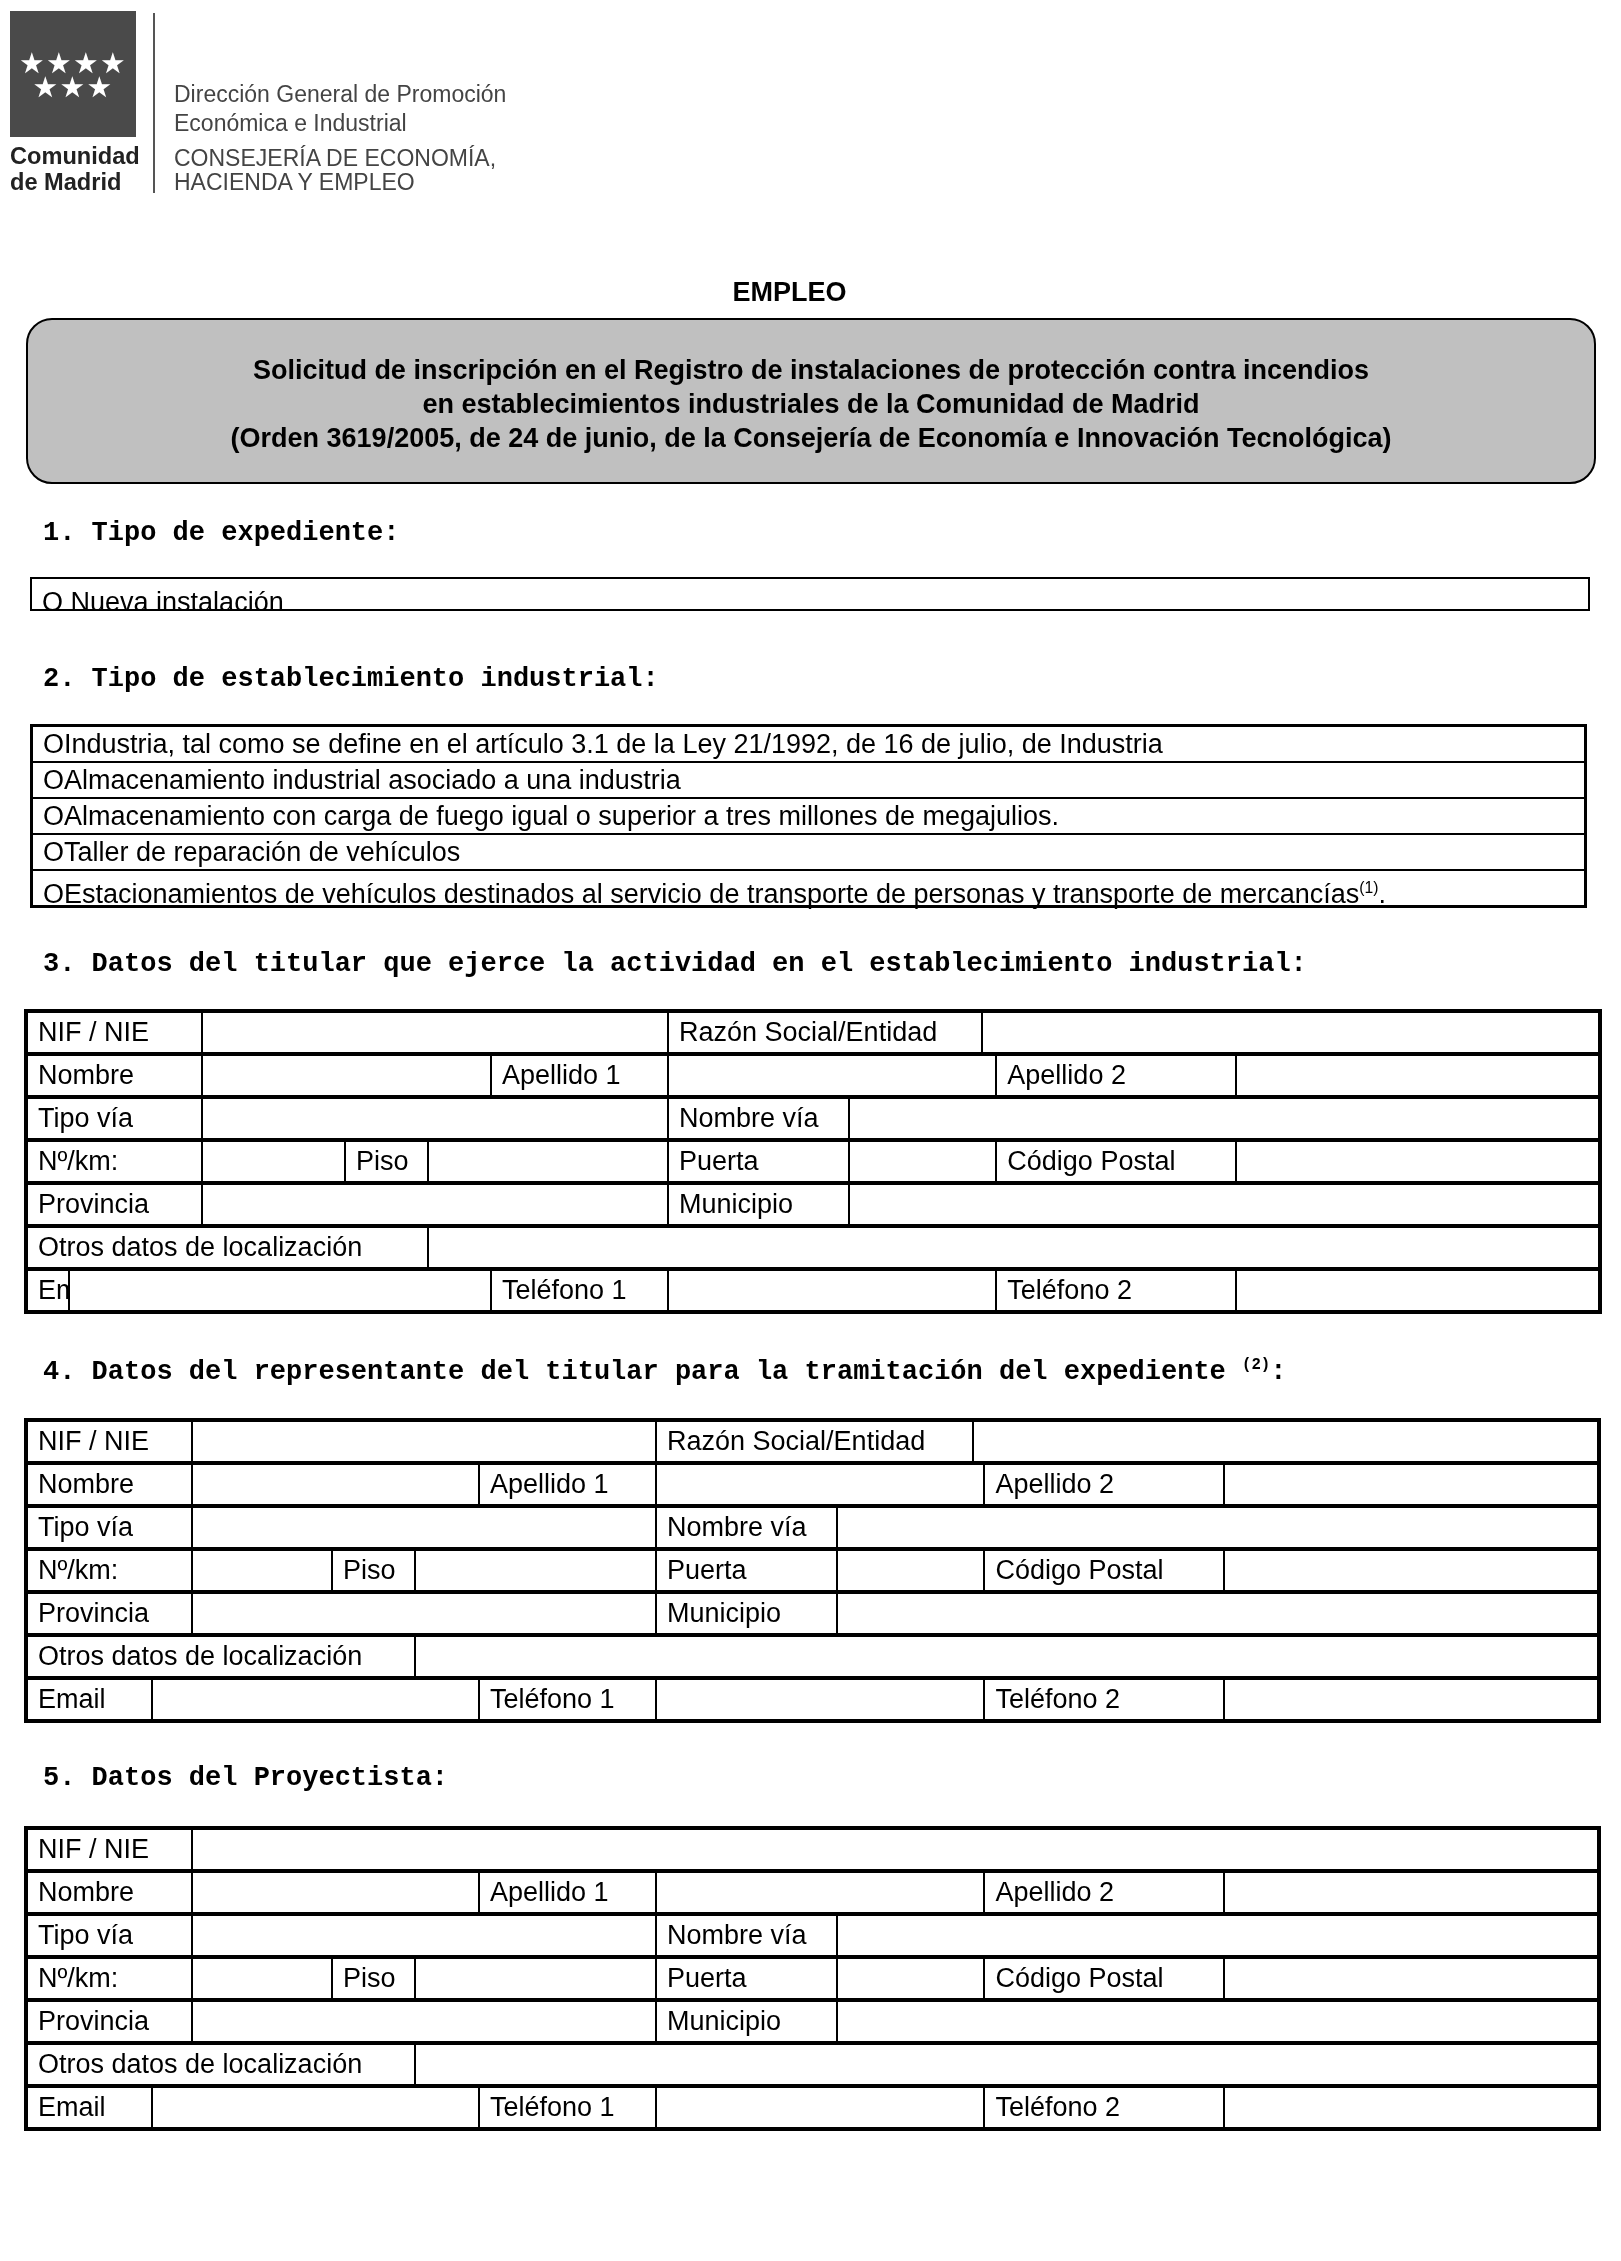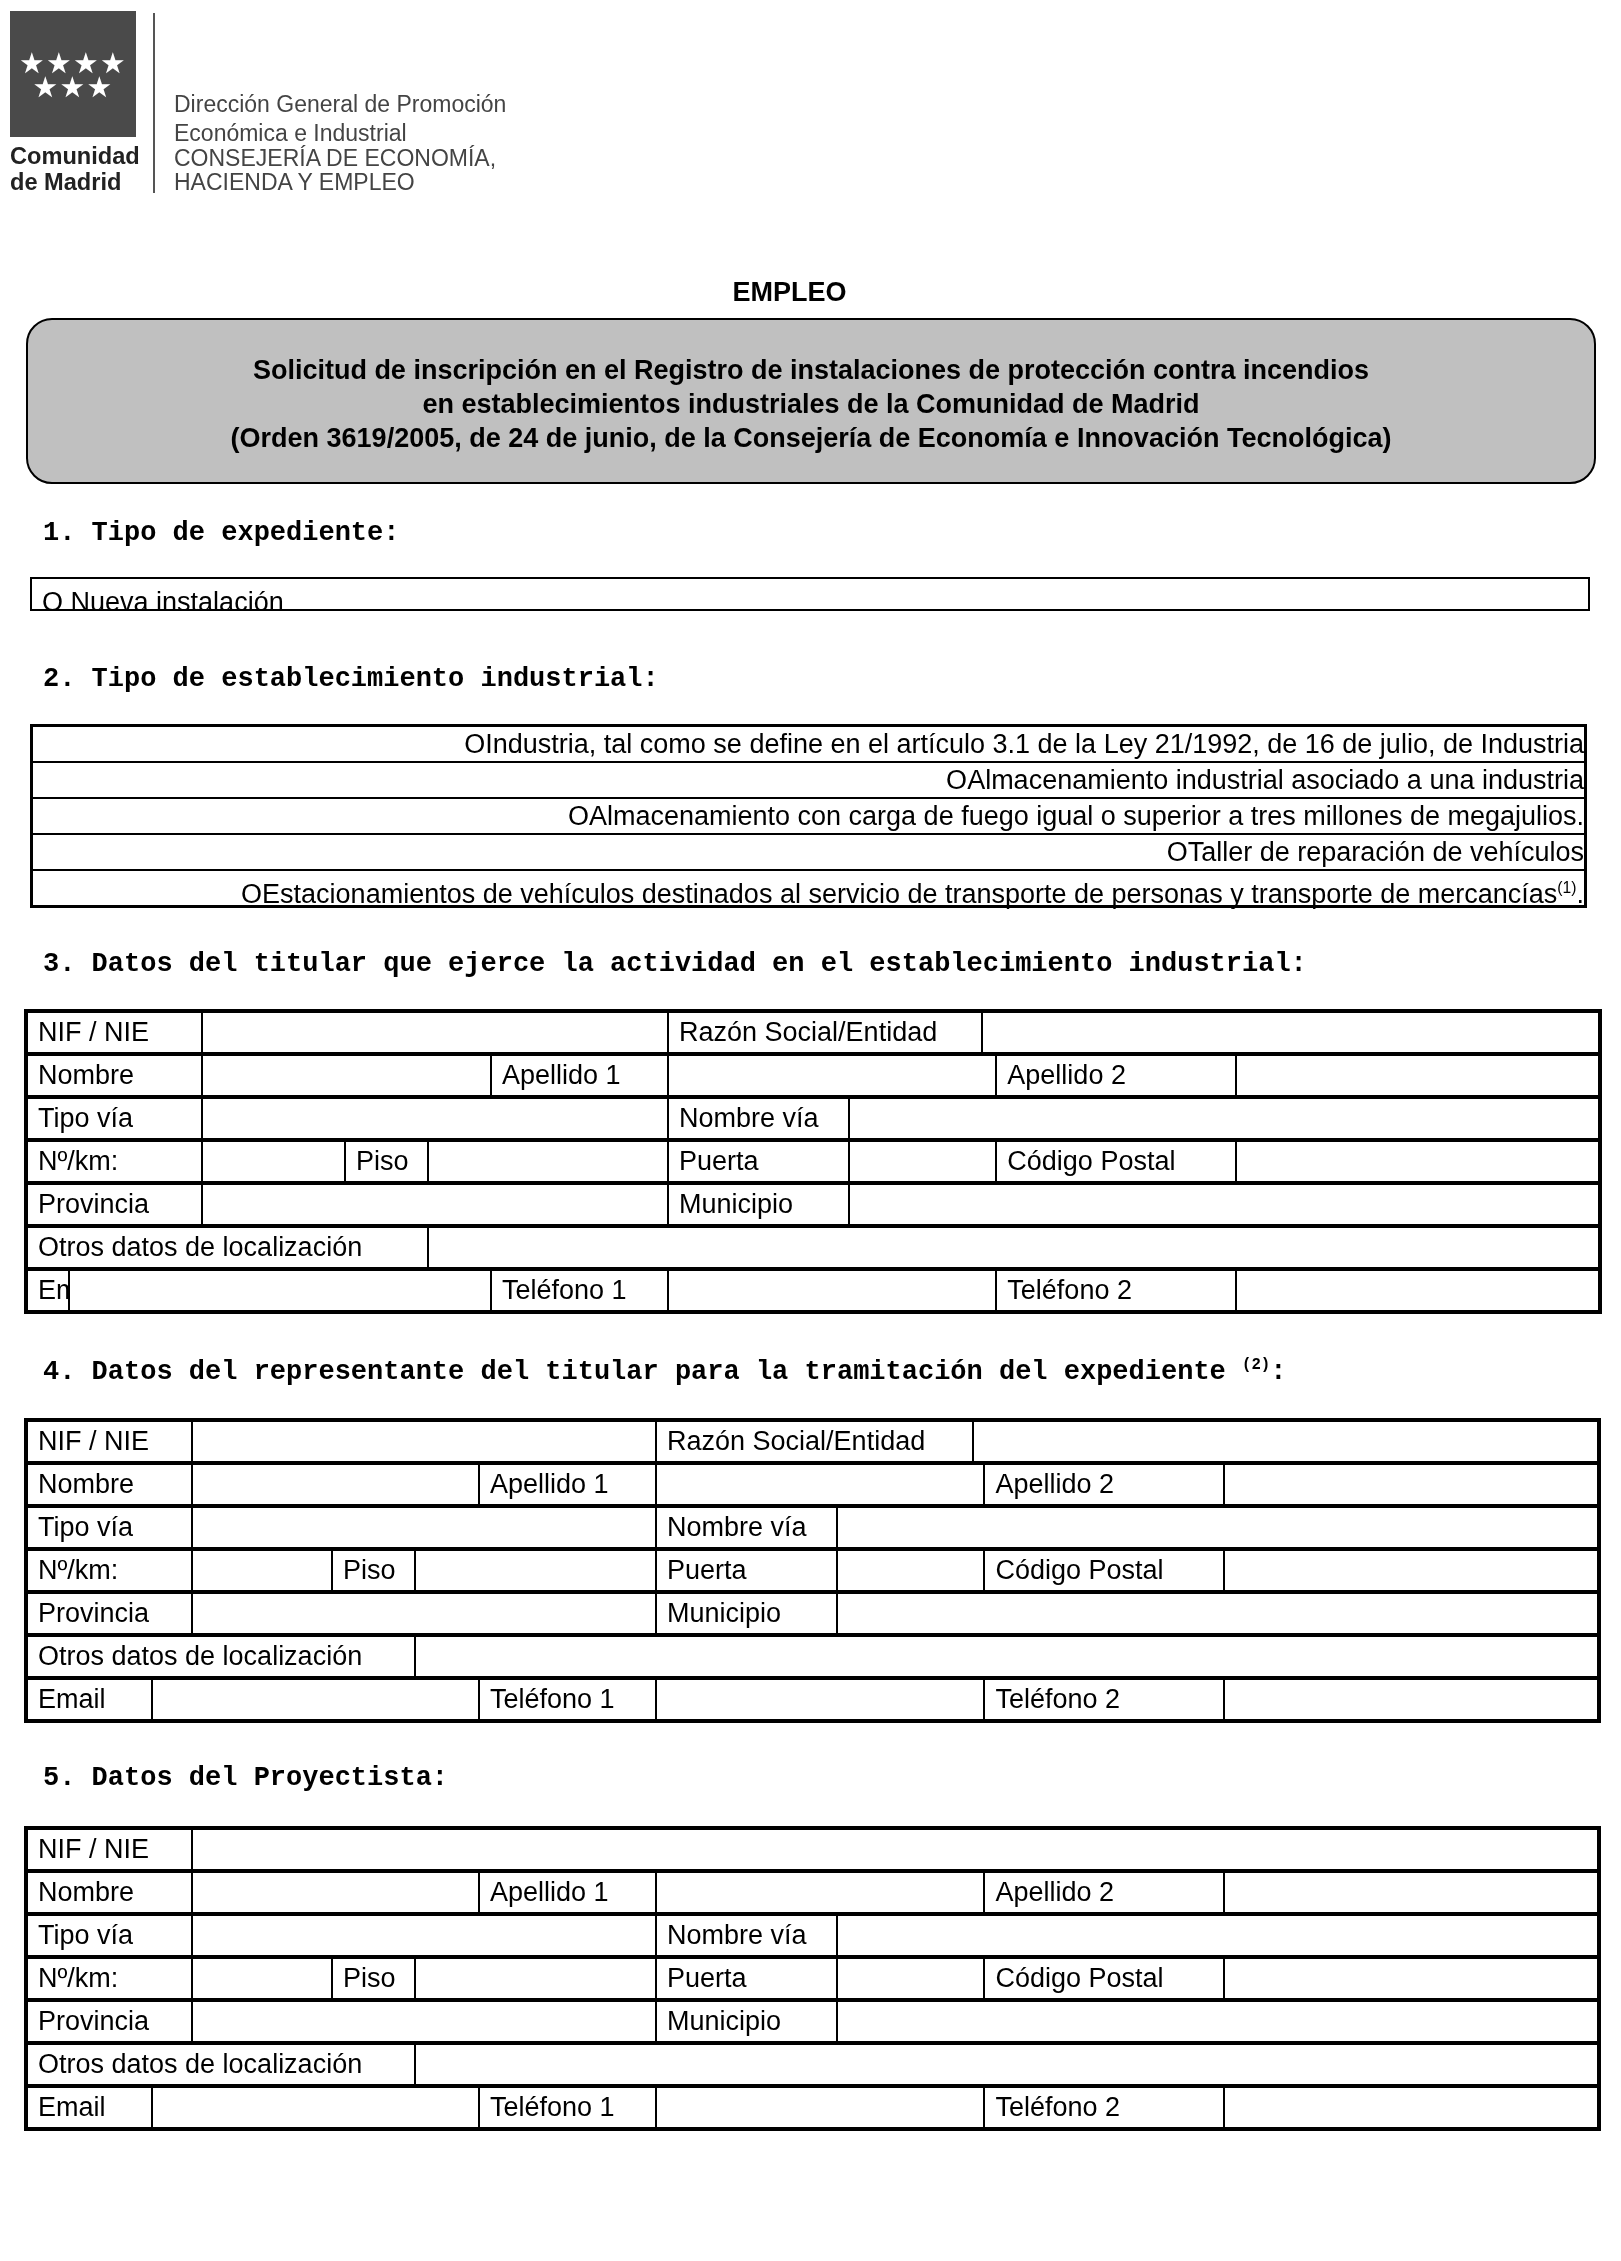--- a/index.html
+++ b/index.html
@@ -2,28 +2,28 @@
 <html style="font-size:11.4px"><head>
 <meta charset="utf-8">
 <style>
   html,body{margin:0;padding:0;background:#fff;}
   body{width:1622px;height:2261px;position:relative;overflow:hidden;font-family:"Liberation Sans",sans-serif;color:#000;}
   .abs{position:absolute;}
   .logo-box{left:10px;top:11.4px;width:126px;height:126px;background:#4a4a4a;}
   .stars{position:absolute;left:0;top:40px;width:126px;text-align:center;color:#fff;font-size:28.6px;line-height:24px;letter-spacing:1.4px;font-family:"DejaVu Sans",sans-serif;}
   .logo-text{left:10px;top:143px;font-weight:bold;font-size:23.6px;line-height:26.4px;color:#222;}
   .vline{left:153px;top:13px;width:2.1px;height:180px;background:#555;}
-  .dept{left:174px;top:80px;font-size:23px;line-height:28.6px;color:#444;margin-top:10px;}
+  .dept{left:174px;top:80px;font-size:23px;line-height:28.6px;color:#444;}
   .cons{left:174px;top:146px;font-size:23px;line-height:24px;color:#444;}
   .anexo{left:0;width:1579px;top:277px;text-align:center;font-weight:bold;font-size:27px;}
   .title-box{left:26px;top:318px;width:1570px;height:166px;box-sizing:border-box;background:#c0c0c0;border:2.9px solid #000;border-radius:26px;text-align:center;font-weight:bold;font-size:27px;line-height:34px;padding-top:33px;}
   .h{left:43px;font-weight:bold;font-size:27px;font-family:Liberation Mono, monospace;}
   .h sup{font-size:15.7px;}
   .box1{left:30px;top:577px;width:1560px;height:34px;box-sizing:border-box;border:2.9px solid #000;font-size:27px;line-height:46px;padding-left:10px;}
-  .box2{left:30px;top:724px;width:1557px;box-sizing:border-box;border:3.6px solid #000;text-align:right;}
+  .box2{left:30px;top:724px;width:1557px;box-sizing:border-box;border:3.6px solid #000;}
   .box2 .row{height:34px;border-bottom:2.9px solid #000;font-size:27px;line-height:34px;padding-left:10px;}
   .box2 .row:last-child{border-bottom:none;}
   .box2 sup{font-size:15.7px;}
   table.f{position:absolute;border-collapse:collapse;border:4.3px solid #000;table-layout:fixed;}
   table.f td{border:2.1px solid #000;height:39px;padding:0 0 0 10px;font-size:27px;line-height:39px;white-space:nowrap;overflow:hidden;vertical-align:middle;}
   table.f tr{border-bottom:4.3px solid #000;}
   table.f td.v{background:#fff;}
 </style>
 </head>
 <body>

